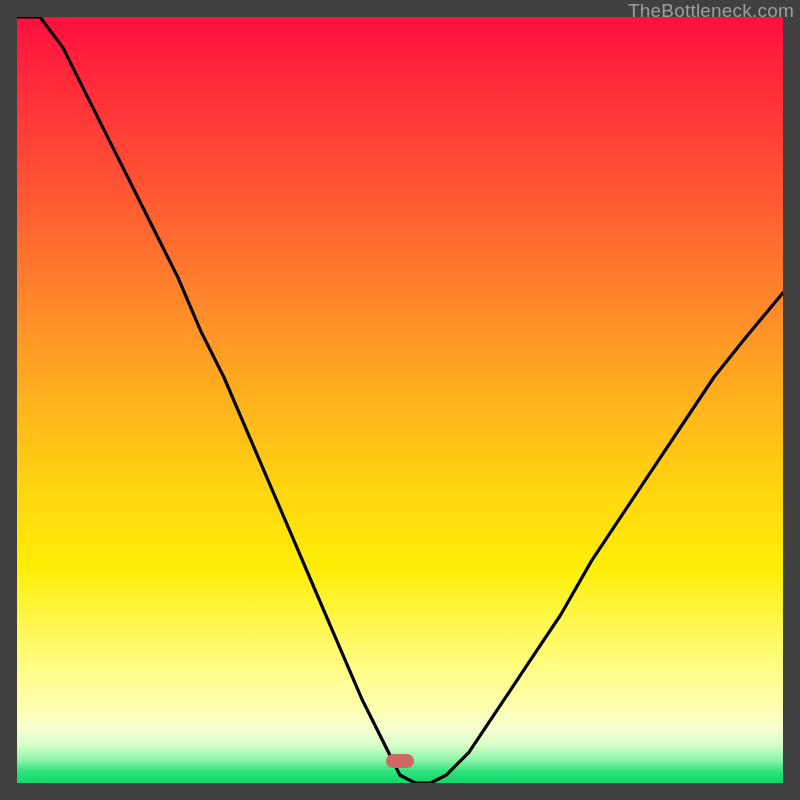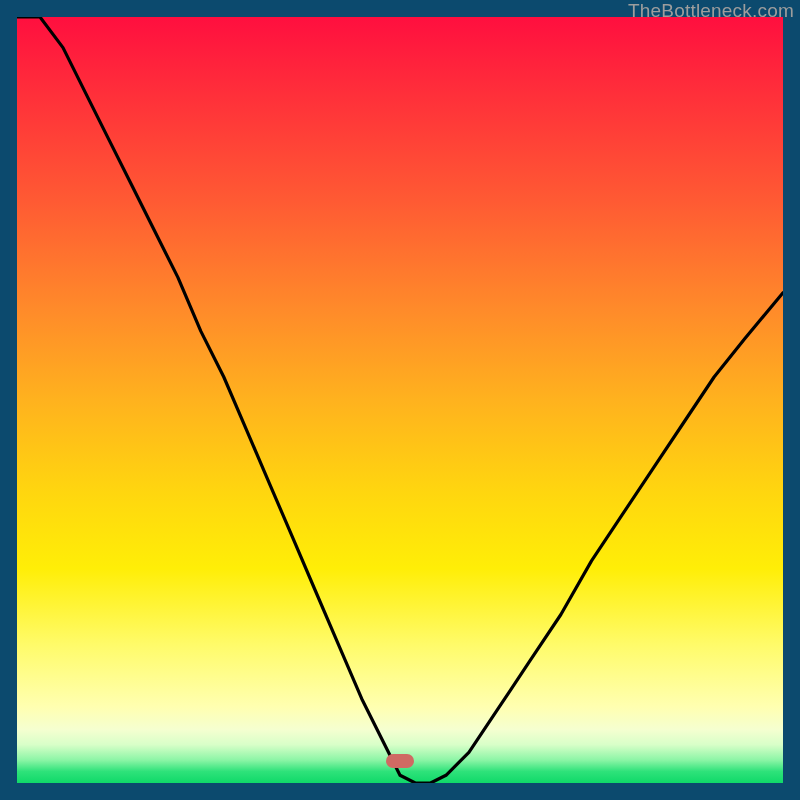--- a/index.html
+++ b/index.html
@@ -7,21 +7,21 @@
     padding: 0;
     width: 800px;
     height: 800px;
     background: #000;
     overflow: hidden;
   }
   .stage {
     position: relative;
     width: 800px;
     height: 800px;
-    background: #0c4a6e;
+    background: #404040;
   }
   .plot {
     position: absolute;
     left: 17px;
     top: 17px;
     width: 766px;
     height: 766px;
     overflow: hidden;
   }
   .gradient {

